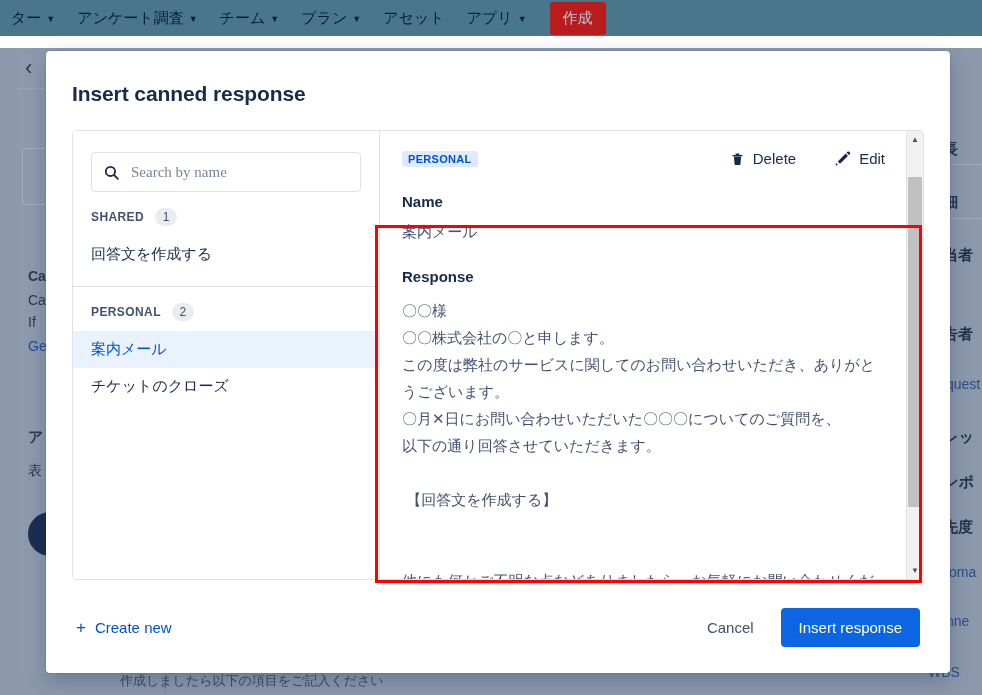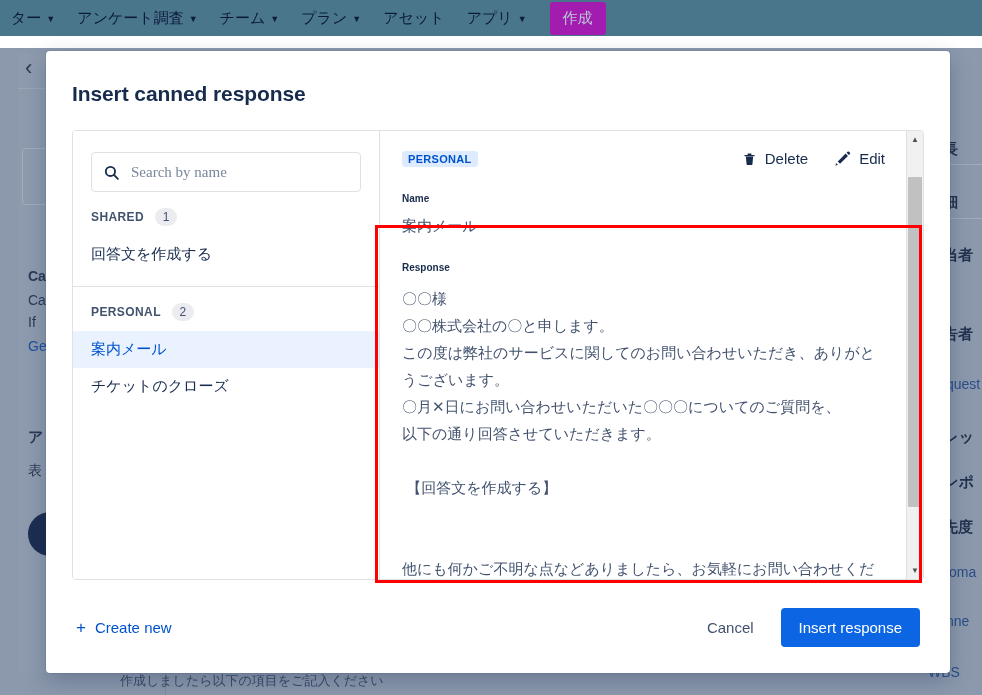--- a/index.html
+++ b/index.html
@@ -44,21 +44,21 @@
     white-space: nowrap;
     height: 48px;
   }
   .chev {
     font-size: 9px;
     color: #0b1b3d;
     line-height: 1;
     transform: translateY(1px);
   }
   .create-btn {
-    background: #a21caf;
+    background: #b91c1c;
     color: #b9c7d8;
     font-size: 15px;
     border-radius: 3px;
     padding: 7px 13px;
     margin-left: 12px;
     border: none;
     font-family: inherit;
     white-space: nowrap;
   }
 
@@ -290,32 +290,32 @@
     color: #0052cc;
     font-size: 11px;
     font-weight: bold;
     letter-spacing: 0.3px;
     padding: 2px 6px;
     border-radius: 3px;
   }
   .head-actions {
     display: flex;
     align-items: flex-start;
-    gap: 26px;
+    gap: 38px;
   }
   .action-btn {
     display: flex;
     align-items: center;
     gap: 8px;
     color: #172b4d;
     font-size: 15px;
     cursor: pointer;
   }
   .field-label {
-    font-size: 10px;
+    font-size: 15px;
     font-weight: bold;
     color: #172b4d;
     margin-top: 26px;
   }
   .field-value {
     font-size: 15px;
     color: #42526e;
     margin-top: 13px;
   }
   .resp-body {

